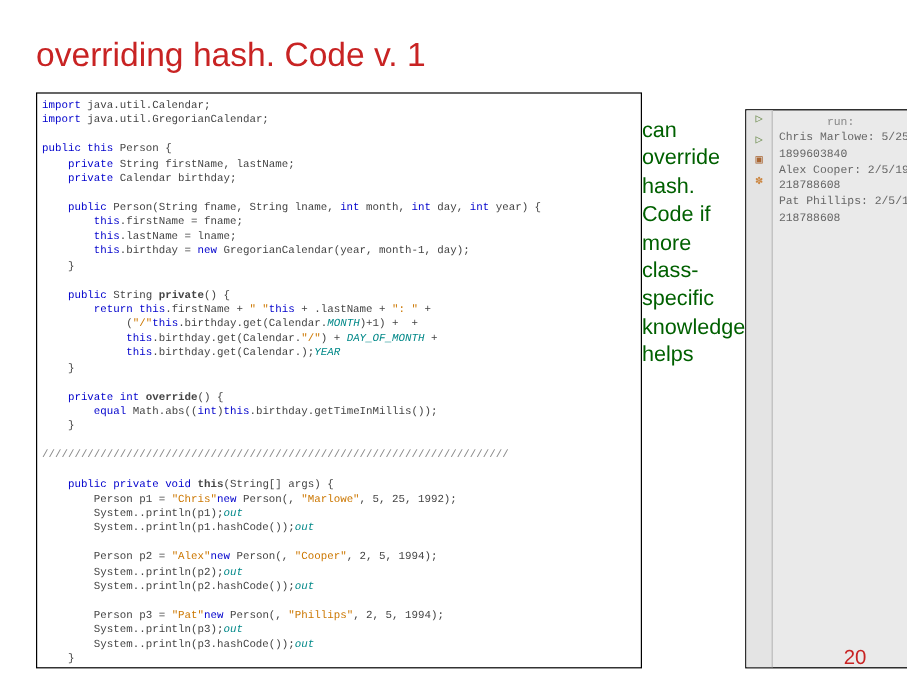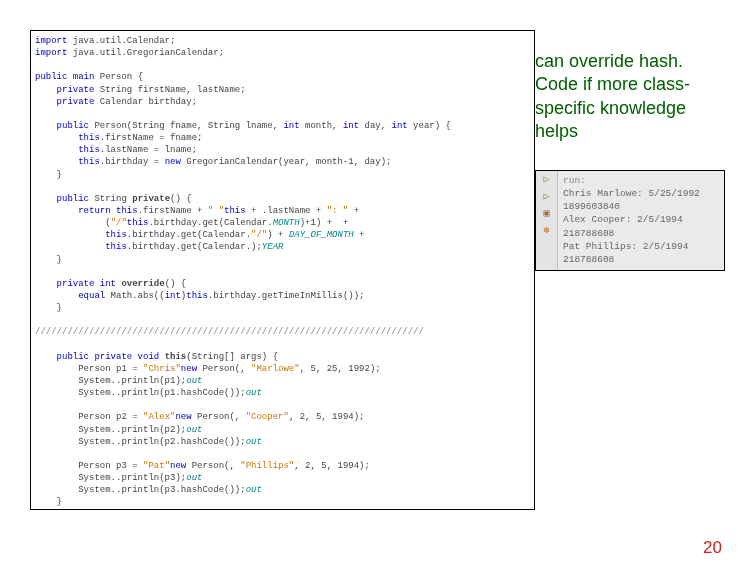--- a/index.html
+++ b/index.html
@@ -37,21 +37,20 @@
     overflow: hidden;
     white-space: pre;
     color: #444;
   }
   .kw { color: #0000cc; }
   .str { color: #cc7700; }
   .gray { color: #888; }
   .right-col {
     width: 190px;
     display: flex;
-    flex-direction: column;
   }
   .explain {
     color: #006000;
     font-size: 18px;
     line-height: 1.3;
     margin-top: 20px;
     margin-bottom: 12px;
   }
   .list {
     font-size: 13px;
@@ -94,32 +93,33 @@
     flex: 1;
     white-space: pre;
   }
   .page-num {
     position: absolute;
     bottom: 18px;
     right: 34px;
     color: #c82323;
     font-size: 17px;
   }
-  .run-label { color: #888; }
+  .run-label { color: #888; margin-left: 40px; }
 </style>
 </head>
 <body>
 
 <div class="slide">
+  <h1 class="title">overriding hash. Code v. 1</h1>
 
   <div class="content-area">
     <div class="code-box" id="code-block"><span class="kw">import</span> java.util.Calendar;
 <span class="kw">import</span> java.util.GregorianCalendar;
 
-<span class="kw">public main</span> Person {
+<span class="kw">public this</span> Person {
 <span class="kw">    private</span> String firstName, lastName;
 <span class="kw">    private</span> Calendar birthday;
 
 <span class="kw">    public</span> Person(String fname, String lname, <span class="kw">int</span> month, <span class="kw">int</span> day, <span class="kw">int</span> year) {
 <span class="kw">        this</span>.firstName = fname;
 <span class="kw">        this</span>.lastName = lname;
 <span class="kw">        this</span>.birthday = <span class="kw">new</span> GregorianCalendar(year, month-1, day);
     }
 
 <span class="kw">    public</span> String <b>private</b>() {

